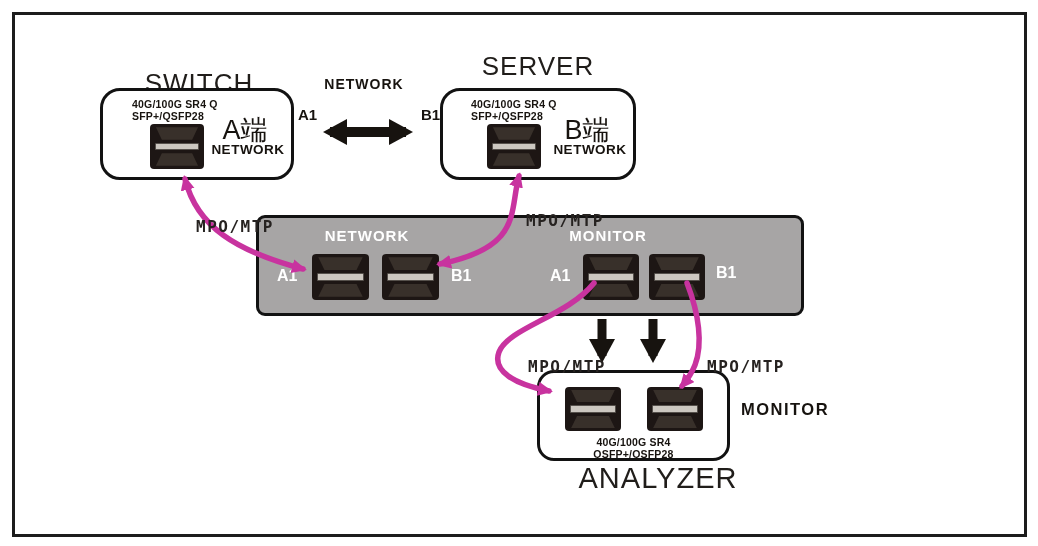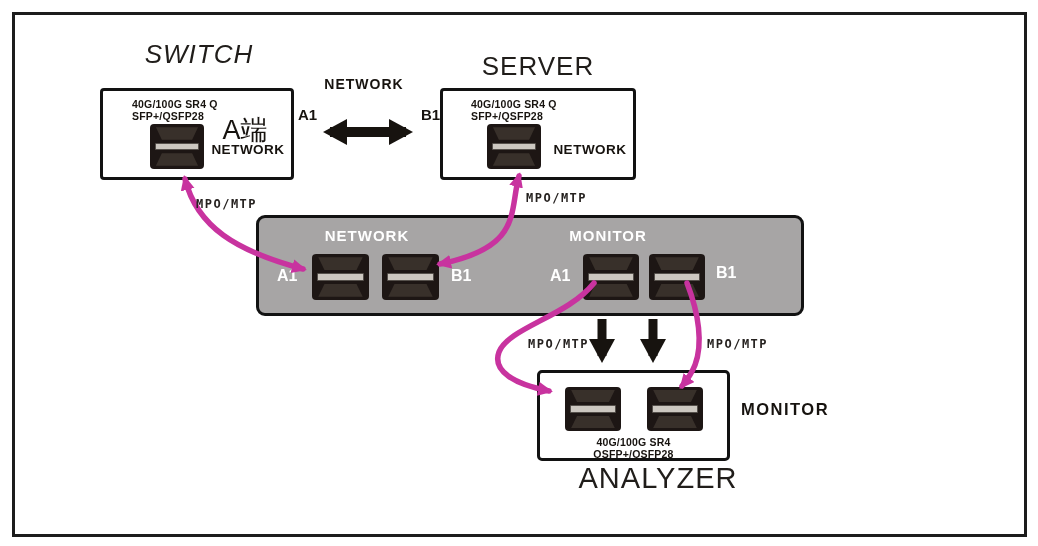--- a/index.html
+++ b/index.html
@@ -4,21 +4,21 @@
 <style>
   * { box-sizing: border-box; margin: 0; padding: 0; }
   body { background: #ffffff; }
   .canvas {
     position: relative; width: 1038px; height: 546px; background: #fff;
     font-family: "Liberation Sans", sans-serif; color: #17130f; overflow: hidden;
   }
   .frame { position: absolute; left: 12px; top: 12px; width: 1015px; height: 525px;
            border: 3px solid #1c1c1c; background: transparent; }
 
-  .device-box { position: absolute; background: #fff; border: 3px solid #121212; border-radius: 4px; }
+  .device-box { position: absolute; background: #fff; border: 3px solid #121212; border-radius: 20px; }
   .otaps-box  { position: absolute; background: #a7a5a5; border: 3px solid #121212; border-radius: 9px; }
 
   .title { position: absolute; text-align: center; white-space: nowrap;
            font-size: 26px; letter-spacing: 1px; color: #201d1a; }
   .title.xl { font-size: 30px; letter-spacing: 1px; }
 
   .spec { position: absolute; font-weight: bold; font-size: 10.5px; line-height: 11.5px;
           letter-spacing: 0.2px; color: #17130f; white-space: nowrap; }
   .spec.center { text-align: center; }
 
@@ -28,42 +28,42 @@
 
   .sec { position: absolute; width: 130px; text-align: center; color: #fff;
          font-weight: bold; font-size: 15px; letter-spacing: 1px; }
   .pl  { position: absolute; color: #fff; font-weight: bold; font-size: 16px; }
 
   .link-net { position: absolute; font-weight: bold; font-size: 14px; letter-spacing: 1px;
               text-align: center; width: 96px; }
   .link-ab  { position: absolute; font-weight: bold; font-size: 15px; }
 
   .mpo { position: absolute; font-family: "DejaVu Sans Mono", monospace; font-weight: bold;
-         font-size: 12px; letter-spacing: 1.5px; color: #262220; white-space: nowrap; }
+         font-size: 16px; letter-spacing: 1.5px; color: #262220; white-space: nowrap; margin-top: 20px; }
 
   .side-mon { position: absolute; font-weight: bold; font-size: 16.5px; letter-spacing: 1.5px; }
 
   .port { position: absolute; width: 56px; height: 45px; background: #1d1614; border-radius: 4px; }
   .port::before { content: ""; position: absolute; left: 11%; top: 7%; width: 78%; height: 28%;
                   background: #38302a; clip-path: polygon(0 0, 100% 0, 86% 100%, 14% 100%); }
   .port::after  { content: ""; position: absolute; left: 11%; bottom: 7%; width: 78%; height: 28%;
                   background: #38302a; clip-path: polygon(14% 0, 86% 0, 100% 100%, 0 100%); }
   .slot { position: absolute; left: 9%; top: 42%; width: 82%; height: 16%;
           background: #ccc7c0; border: 1px solid #55504b; border-radius: 1px; }
 
   .overlay { position: absolute; left: 0; top: 0; z-index: 5; pointer-events: none; }
   .z6 { z-index: 6; }
 </style>
 </head>
 <body>
 
 <div class="canvas">
   <div class="frame"></div>
 
-  <div class="title" style="left:101px;top:39px;width:196px;font-style:italic;">SWITCH</div>
+  <div class="title" style="left:101px;top:68px;width:196px;">SWITCH</div>
   <div class="device-box" style="left:100px;top:88px;width:194px;height:92px;">
     <div class="spec" style="left:29px;top:8px;">
       <div>40G/100G SR4 Q</div>
       <div>SFP+/QSFP28</div>
     </div>
     <div class="port" style="left:47px;top:33px;width:54px;height:45px;">
       <span class="slot"></span>
     </div>
     <div class="end-label" style="left:102px;top:21px;width:80px;">A端</div>
     <div class="end-sub" style="left:100px;top:51px;width:90px;">NETWORK</div>
@@ -71,20 +71,21 @@
 
   <div class="title" style="left:440px;top:51px;width:196px;">SERVER</div>
   <div class="device-box" style="left:440px;top:88px;width:196px;height:92px;">
     <div class="spec" style="left:28px;top:8px;">
       <div>40G/100G SR4 Q</div>
       <div>SFP+/QSFP28</div>
     </div>
     <div class="port" style="left:44px;top:33px;width:54px;height:45px;">
       <span class="slot"></span>
     </div>
+    <div class="end-label" style="left:104px;top:21px;width:80px;">B端</div>
     <div class="end-sub" style="left:102px;top:51px;width:90px;">NETWORK</div>
   </div>
 
   <div class="link-net" style="left:316px;top:76px;">NETWORK</div>
   <div class="link-ab" style="left:298px;top:106px;">A1</div>
   <div class="link-ab" style="left:421px;top:106px;">B1</div>
 
   <div class="otaps-box" style="left:256px;top:215px;width:548px;height:101px;">
     <div class="sec" style="left:43px;top:9px;">NETWORK</div>
     <div class="sec" style="left:284px;top:9px;">MONITOR</div>
@@ -101,21 +102,21 @@
     <div class="pl" style="left:291px;top:49px;">A1</div>
     <div class="port" style="left:324px;top:36px;width:56px;height:46px;">
       <span class="slot"></span>
     </div>
     <div class="port" style="left:390px;top:36px;width:56px;height:46px;">
       <span class="slot"></span>
     </div>
     <div class="pl" style="left:457px;top:46px;">B1</div>
   </div>
 
-  <div class="device-box" style="left:537px;top:370px;width:193px;height:91px;border-radius:5px;">
+  <div class="device-box" style="left:537px;top:370px;width:193px;height:91px;border-radius:17px;">
     <div class="port" style="left:25px;top:14px;width:56px;height:44px;">
       <span class="slot"></span>
     </div>
     <div class="port" style="left:107px;top:14px;width:56px;height:44px;">
       <span class="slot"></span>
     </div>
     <div class="spec center" style="left:0;top:64px;width:100%;">
       <div>40G/100G SR4</div>
       <div>QSFP+/QSFP28</div>
     </div>

